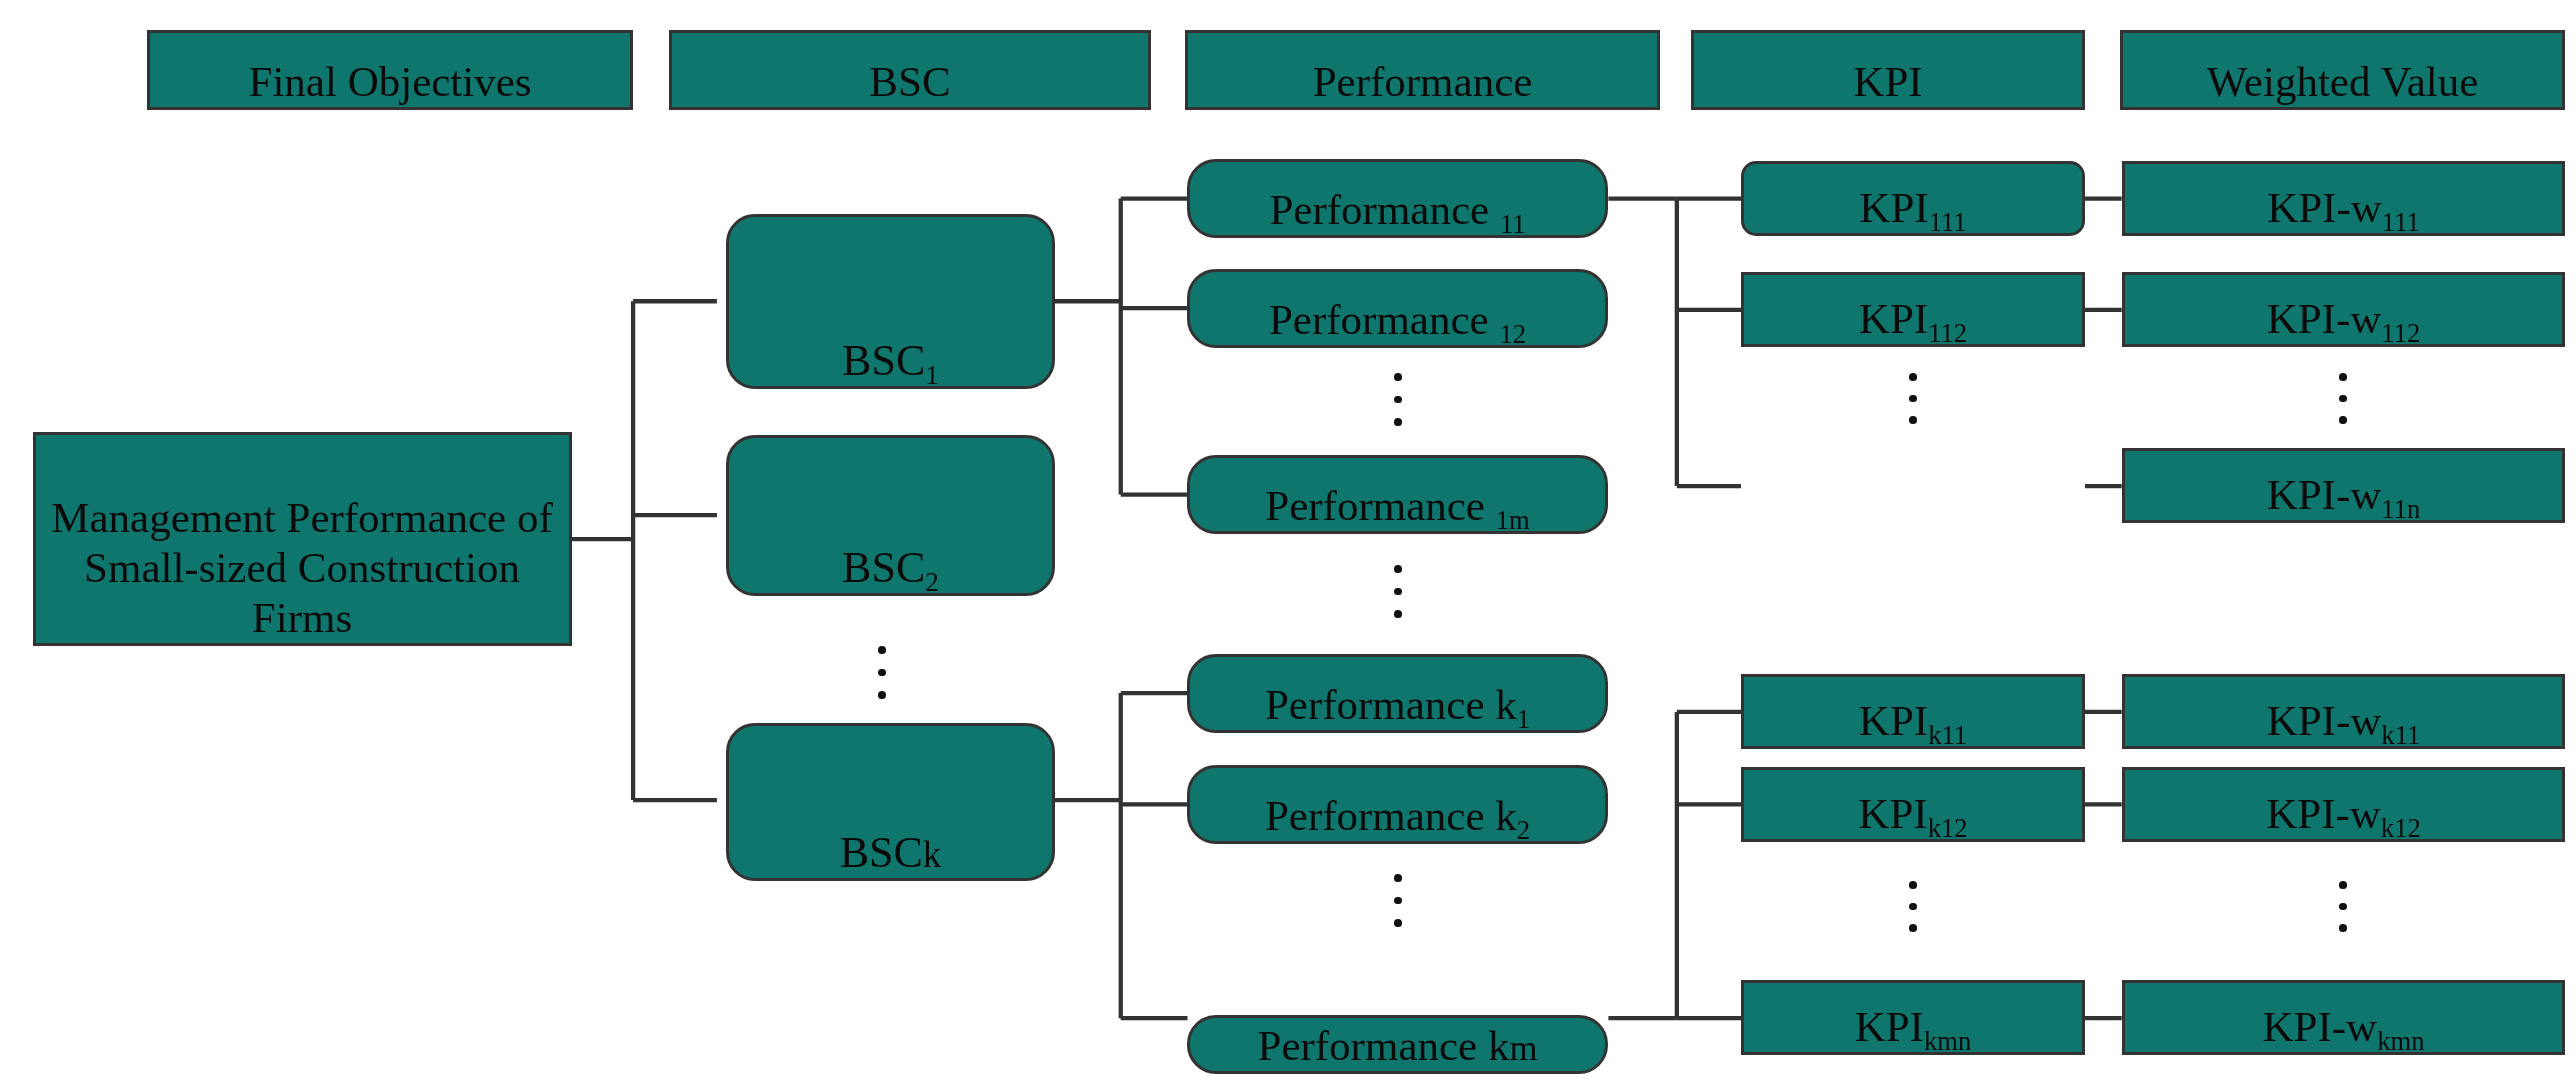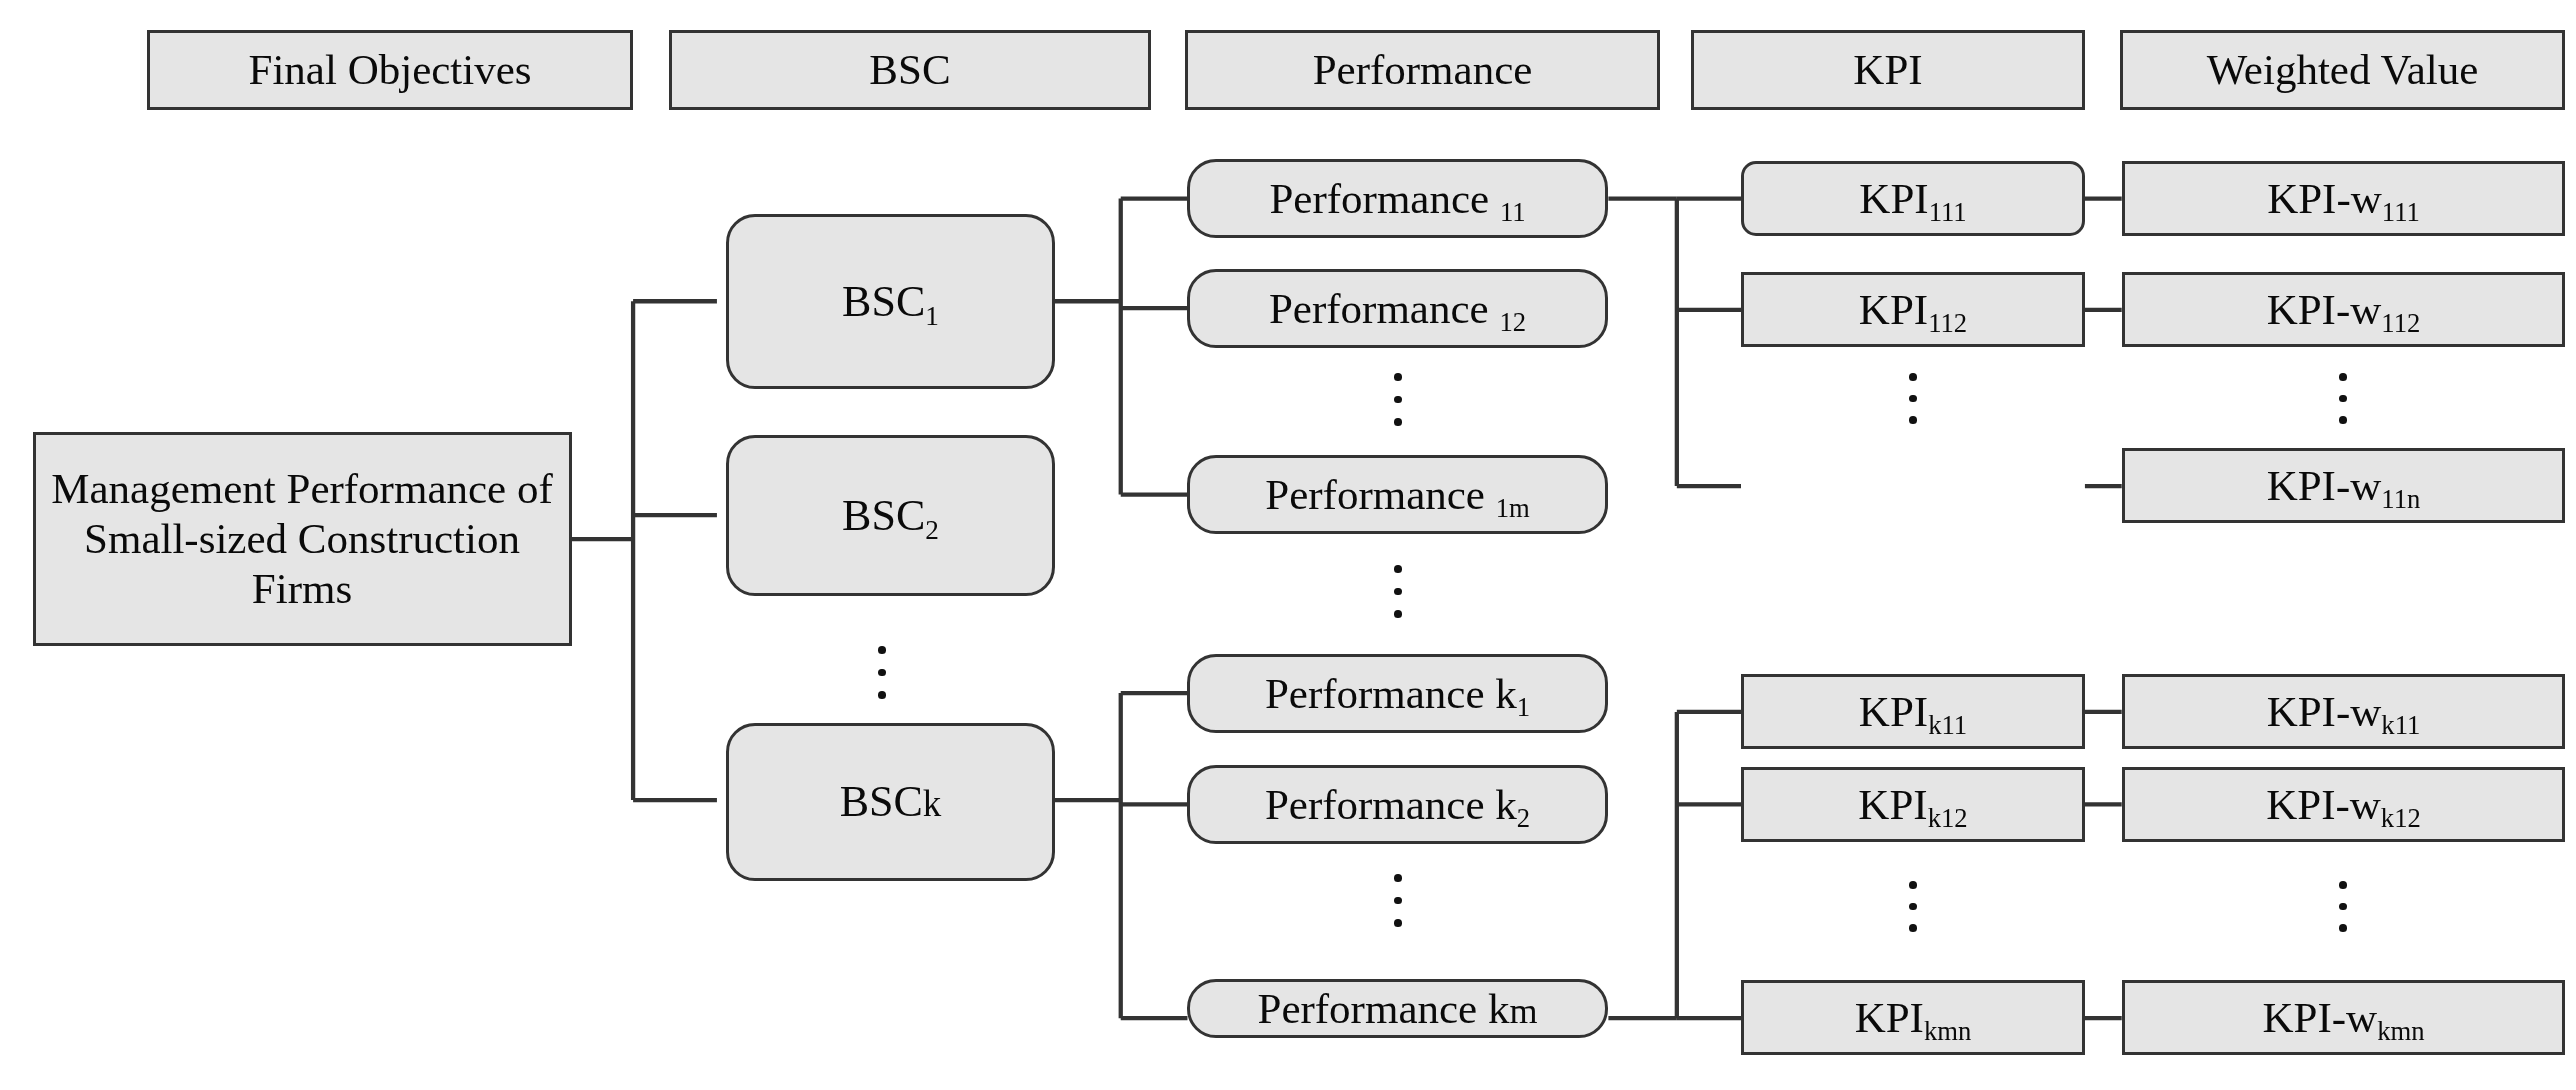--- a/index.html
+++ b/index.html
@@ -19,24 +19,24 @@
     position: absolute;
     left: 0;
     top: 0;
     width: 2576px;
     height: 1091px;
     pointer-events: none;
   }
   .node {
     position: absolute;
     box-sizing: border-box;
-    background: #e5e5e5;
+    background: #0f766e;
     border: 3.4px solid #333333;
     display: flex;
-    align-items: center;
+    align-items: flex-end;
     justify-content: center;
     text-align: center;
     color: #0a0a0a;
     line-height: 1.16;
     white-space: nowrap;
   }
   .node.rounded {
     border-radius: 29px;
     border-width: 3.4px;
   }
@@ -192,21 +192,21 @@
       <i></i>
       <i></i>
   </div>
 
   <div class="node rounded perf" style="left:1187px; top:654px; width:421px; height:79px;">
     <span><span>Performance k</span><sub>1</sub></span>
   </div>
   <div class="node rounded perf" style="left:1187px; top:765px; width:421px; height:79px;">
     <span><span>Performance k</span><sub>2</sub></span>
   </div>
-  <div class="node rounded perf" style="left:1187px; top:979px; width:421px; height:59px;">
+  <div class="node rounded perf" style="left:1187px; top:1015px; width:421px; height:59px;">
     <span><span>Performance k</span><span class="sml">m</span></span>
   </div>
 
   <div class="vdots" style="left:1394px; top:874px; width:8.6px; height:53px;">
     <i></i>
       <i></i>
       <i></i>
   </div>
 
   <div class="node kpi" style="left:1741px; top:161px; width:344px; height:75px;border-radius:15px;">

